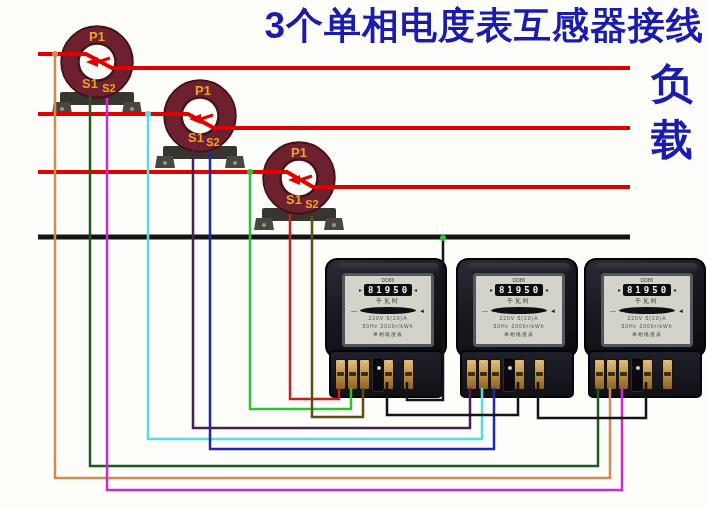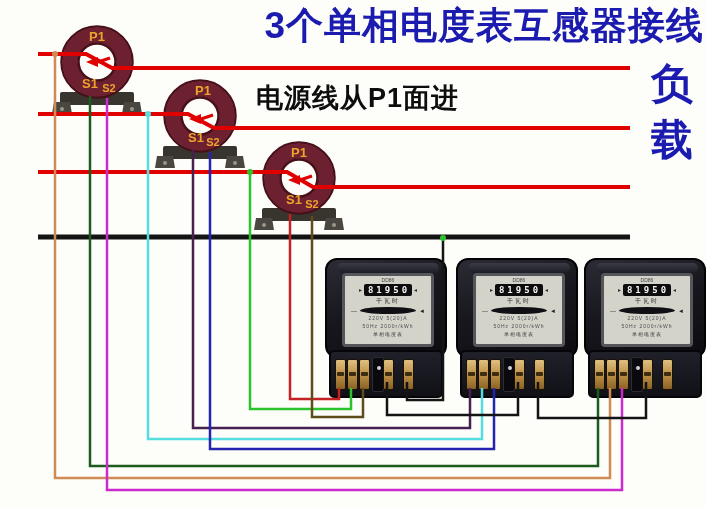--- a/index.html
+++ b/index.html
@@ -86,21 +86,20 @@
   
   .overlay{position:absolute;left:0;top:0;z-index:2;pointer-events:none;}
   .ct-label{font-weight:bold;fill:#eda42c;}
 </style>
 </head>
 <body>
 
 <div class="stage">
 
   <div class="title">3个单相电度表互感器接线</div>
-  <div class="subtitle">电源线从P1面进</div>
   <div class="load-label">
     <span>负</span>
     <span>载</span>
   </div>
 
   <div class="meter" style="left:325px">
     <div class="meter-body">
       <div class="meter-cap"></div>
       <div class="meter-face">
         <div class="meter-model">DD86</div>

